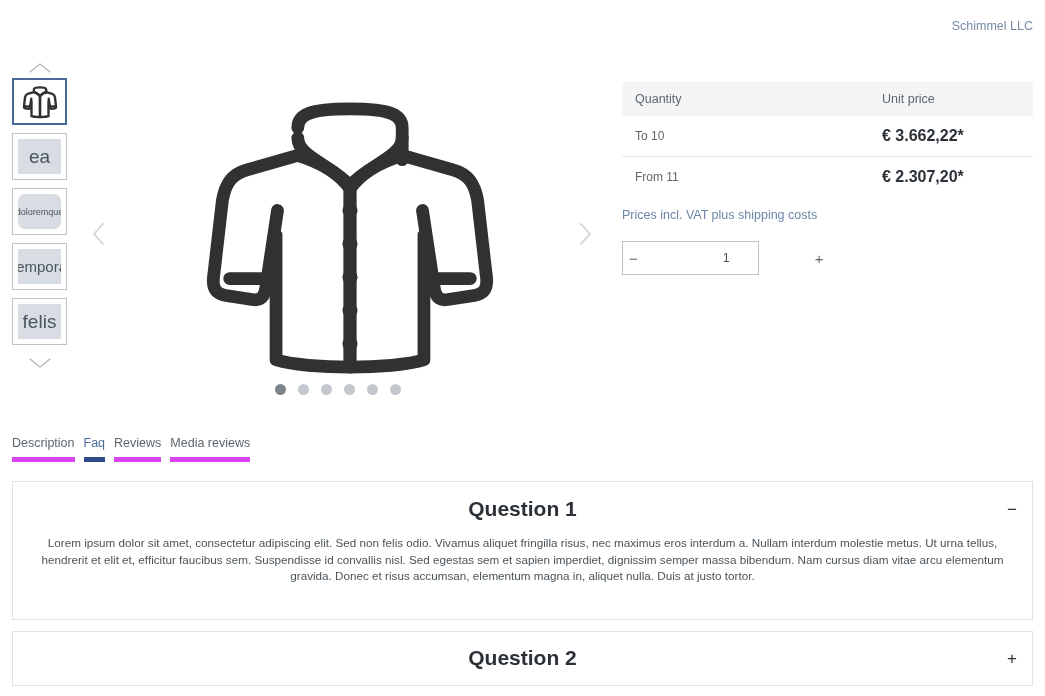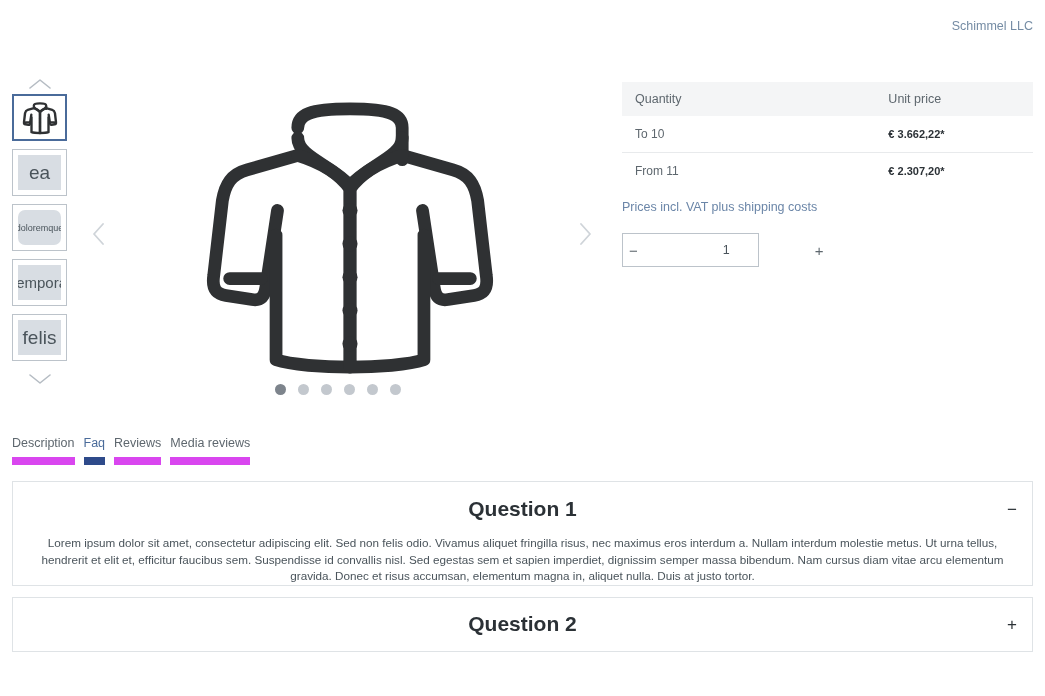--- a/index.html
+++ b/index.html
@@ -33,21 +33,21 @@
     font-size: 12.5px;
     color: #758ca4;
     text-decoration: none;
   }
 
   
   .gallery { position: absolute; left: 0; top: 58px; width: 610px; height: 340px; }
 
   .thumb-col {
     position: absolute;
-    left: 12px; top: 16px;
+    left: 12px; top: 0;
     width: 56px;
   }
   .thumb-arrow {
     width: 56px; height: 20px;
     display: flex; align-items: center; justify-content: center;
     color: #b5bcc3;
   }
   .thumb-arrow svg { display: block; }
   .thumb {
     width: 55px; height: 47px;
@@ -118,21 +118,21 @@
   table.price-table td {
     font-size: 12px;
     padding: 11px 0 11px 13px;
     color: #5e676e;
     border-bottom: 1px solid #e8eaec;
   }
   table.price-table tr:last-child td { border-bottom: none; }
   table.price-table td.price {
     padding-left: 185px;
     font-weight: bold;
-    font-size: 11px;
+    font-size: 16px;
     color: #2b3136;
   }
   .vat-link {
     display: inline-block;
     margin-top: 11px;
     font-size: 12.5px;
     color: #6b86a8;
     text-decoration: none;
   }
   .buy-row {
@@ -191,21 +191,21 @@
     position: absolute;
     left: 12px; top: 436px;
     display: flex;
     gap: 9px;
     align-items: flex-start;
   }
   .tab {
     font-size: 12.5px;
     color: #5e676e;
     padding-bottom: 7px;
-    border-bottom: 8px solid #d946ef;
+    border-bottom: 5px solid #d946ef;
     text-decoration: none;
     cursor: pointer;
   }
   .tab.active { color: #4a6b9a; border-bottom-color: #2e4a8a; }
 
   
   .accordion { position: absolute; left: 12px; top: 481px; width: 1021px; }
   .acc-item {
     border: 1px solid #dfe3e6;
     background: #fff;
@@ -224,21 +224,21 @@
   }
   .acc-toggle {
     position: absolute;
     right: 15px; top: 50%;
     transform: translateY(-50%);
     font-size: 17px;
     color: #2b3136;
     line-height: 1;
   }
   .acc-body {
-    padding: 0 22px 0 22px;
+    padding: 0 22px 34px 22px;
     font-size: 11.7px;
     line-height: 16.5px;
     color: #4a545b;
     text-align: center;
   }
 </style>
 </head>
 <body>
 
 <div id="page">

